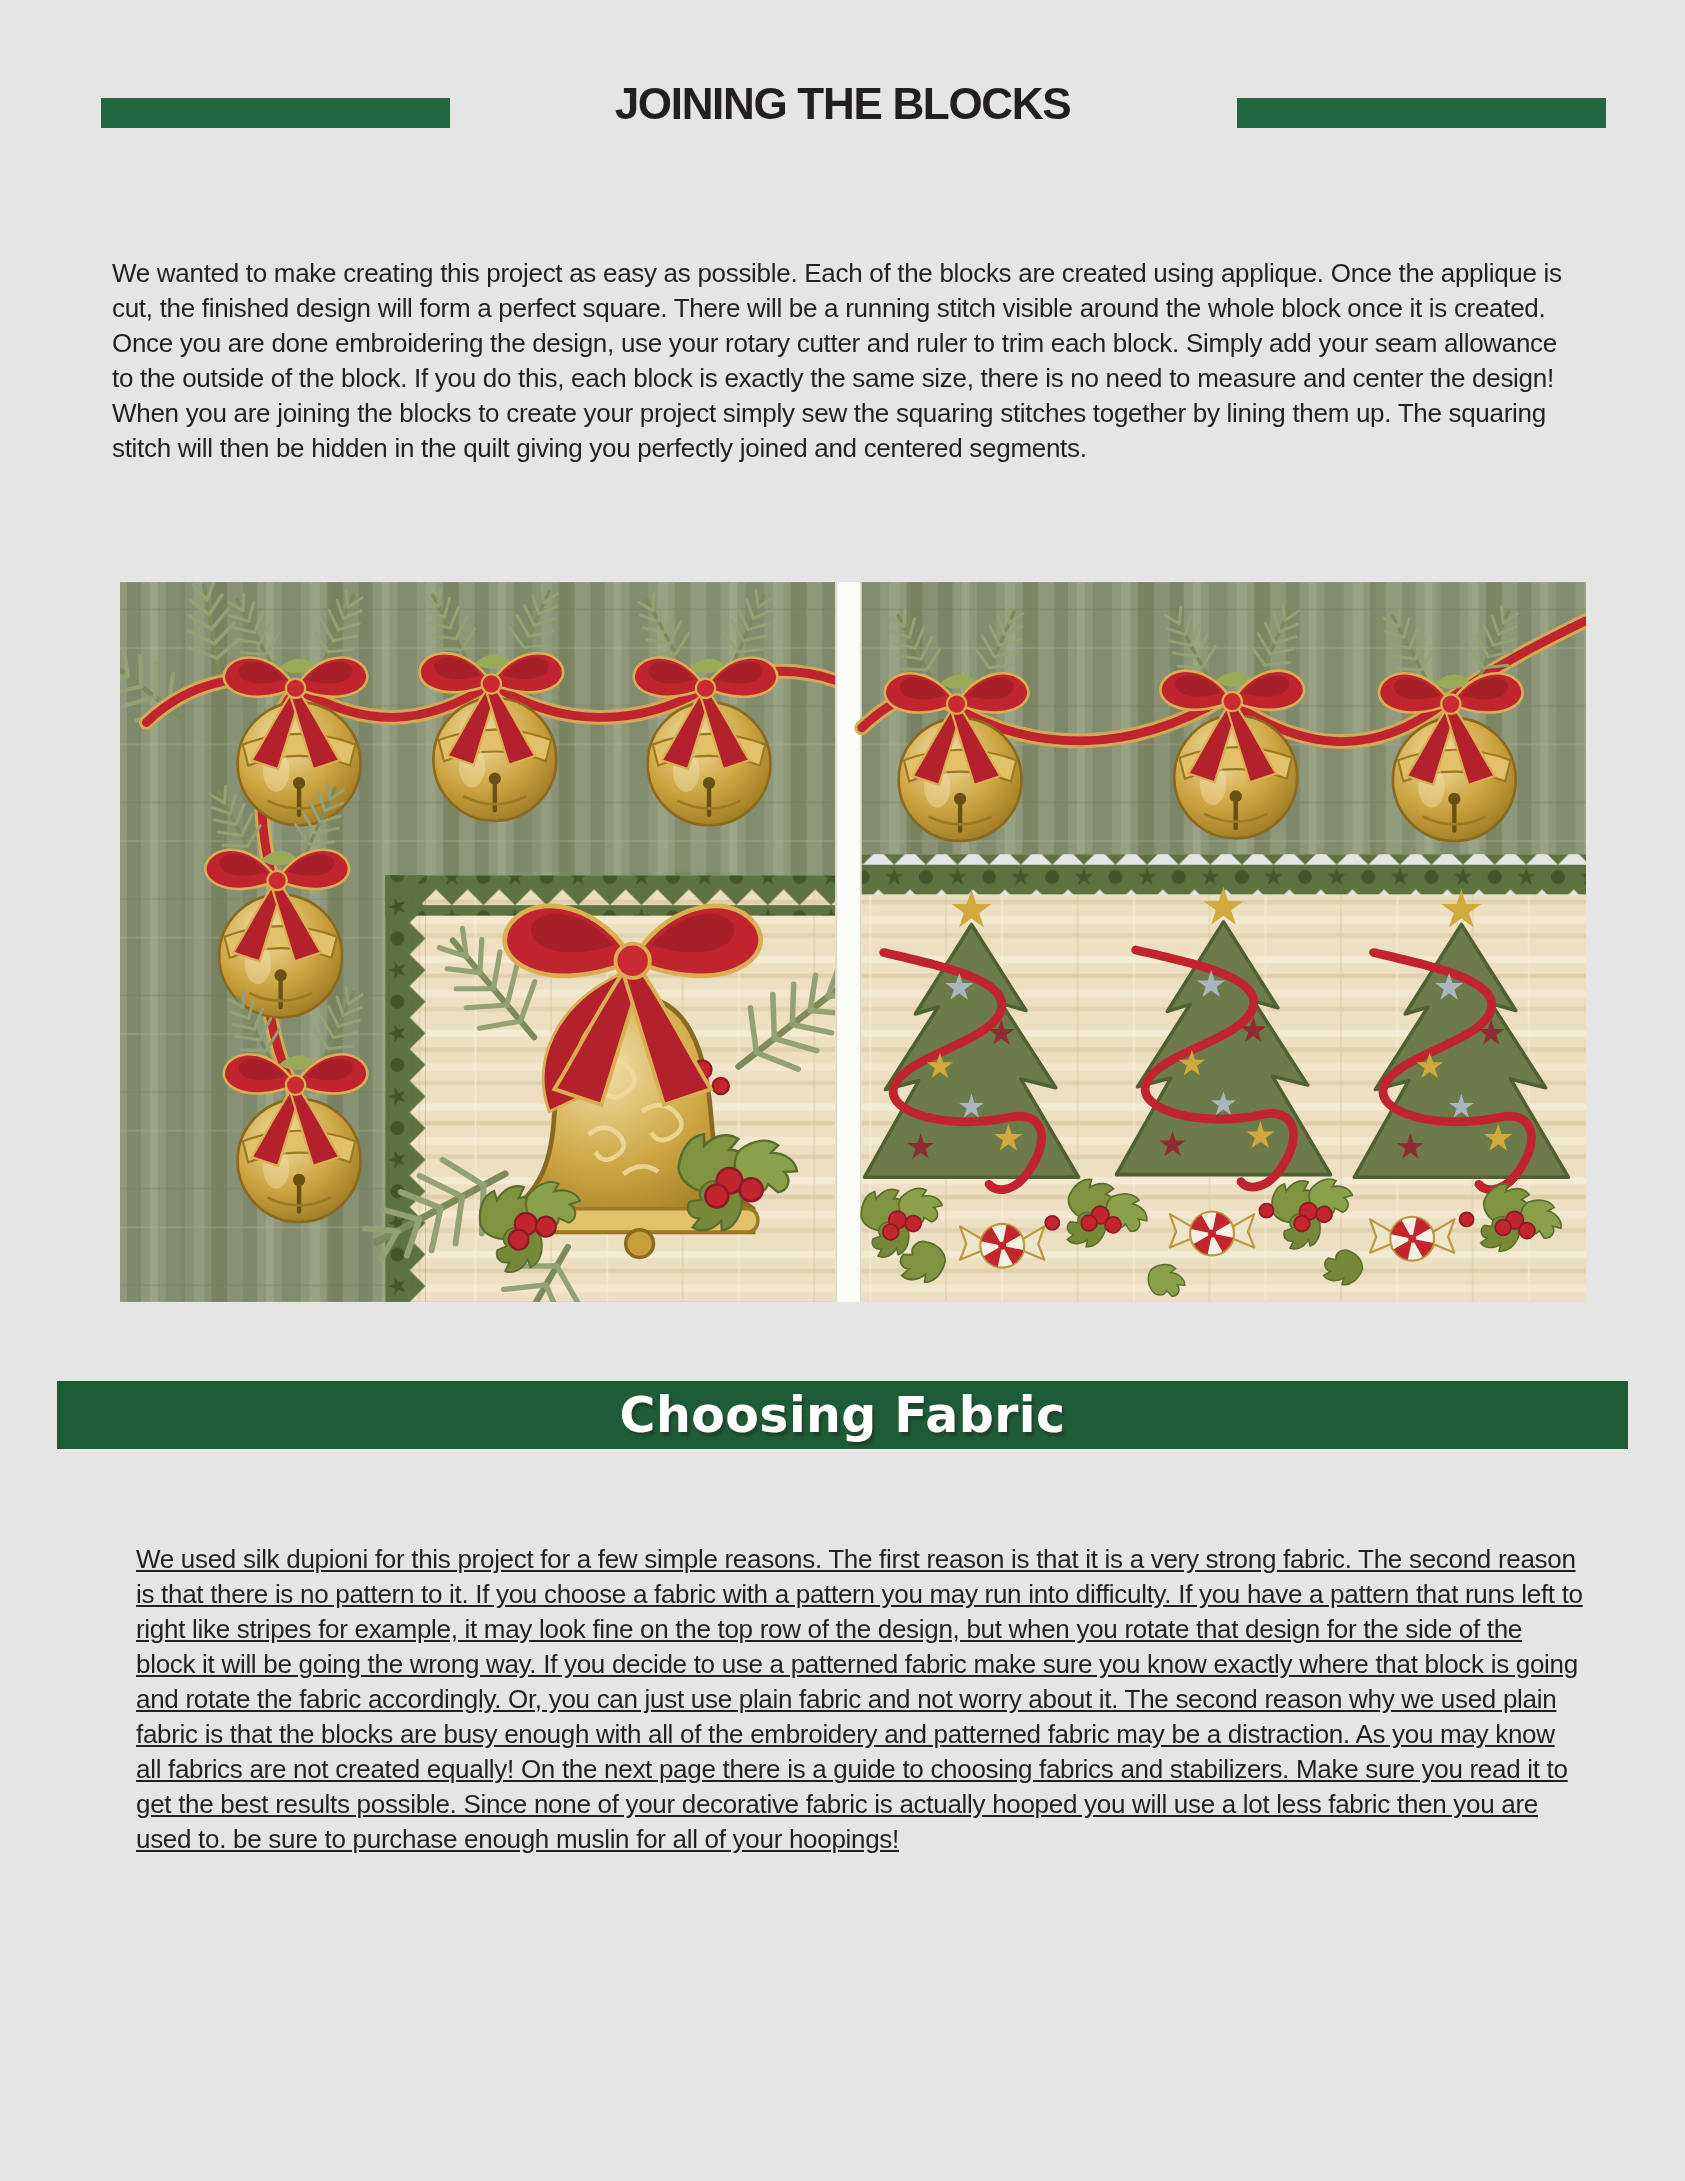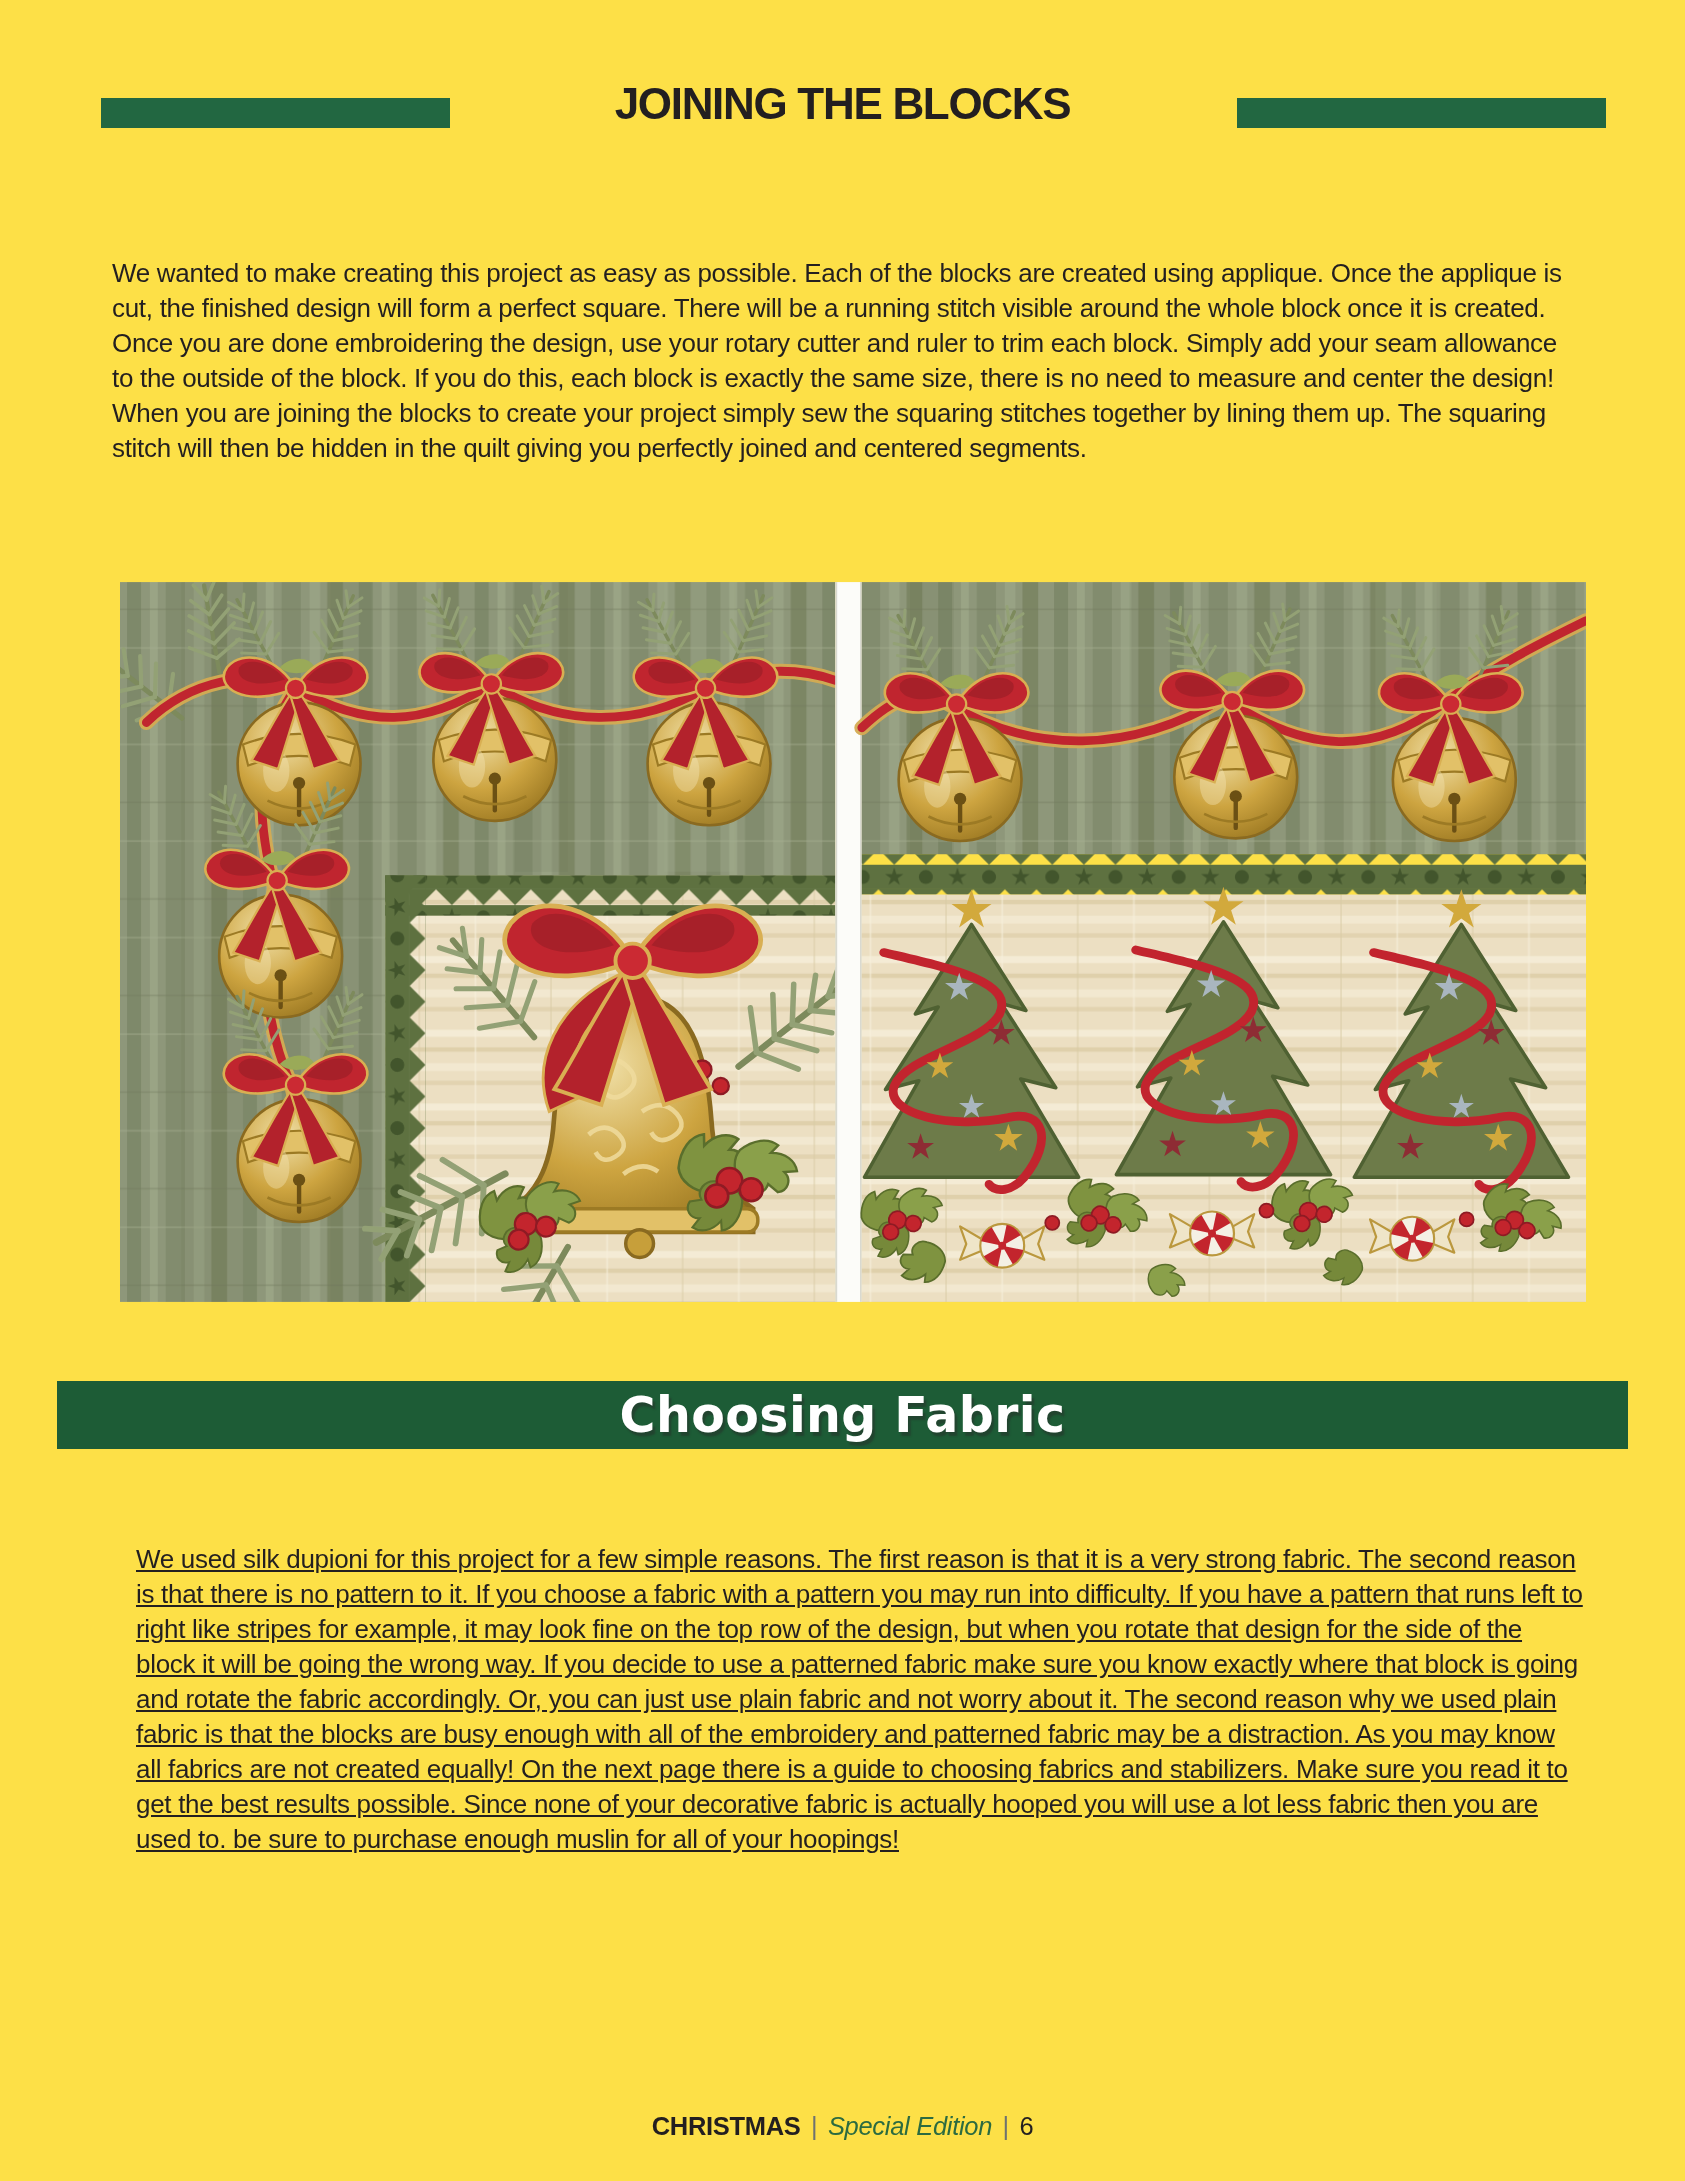--- a/index.html
+++ b/index.html
@@ -1,16 +1,16 @@
 <!DOCTYPE html>
 <html style="font-size:14px"><head>
 <meta charset="utf-8">
 <style>
   html,body{margin:0;padding:0;background:#ffffff;}
-  .page{position:relative;width:1685px;height:2181px;background:#fde047;overflow:hidden;
+  .page{position:relative;width:1685px;height:2181px;background:#e5e5e5;overflow:hidden;
         font-family:"Liberation Sans",sans-serif;color:#231f20;}
   .rule{position:absolute;height:30px;background:#226741;}
   .rule.left{left:101px;top:98px;width:349px;}
   .rule.right{left:1237px;top:98px;width:369px;}
   h1.page-title{position:absolute;left:0;right:0;top:79px;margin:0;text-align:center;
         font-size:44px;font-weight:bold;letter-spacing:-1.3px;color:#231f20;}
   .body-text{position:absolute;margin:0;font-size:26px;line-height:35px;letter-spacing:-0.3px;
         color:#231f20;text-align:left;}
   .intro{left:112px;top:256px;width:1455px;}
   .fabric{left:136px;top:1542px;width:1450px;text-decoration:underline;}
@@ -255,18 +255,15 @@
       </g>
     </svg>
   </figure>
 
   <div class="banner">
     <span>Choosing Fabric</span>
   </div>
 
   <p class="body-text fabric">We used silk dupioni for this project for a few simple reasons. The first reason is that it is a very strong fabric. The second reason is that there is no pattern to it. If you choose a fabric with a pattern you may run into difficulty. If you have a pattern that runs left to right like stripes for example, it may look fine on the top row of the design, but when you rotate that design for the side of the block it will be going the wrong way. If you decide to use a patterned fabric make sure you know exactly where that block is going and rotate the fabric accordingly. Or, you can just use plain fabric and not worry about it. The second reason why we used plain fabric is that the blocks are busy enough with all of the embroidery and patterned fabric may be a distraction. As you may know all fabrics are not created equally! On the next page there is a guide to choosing fabrics and stabilizers. Make sure you read it to get the best results possible. Since none of your decorative fabric is actually hooped you will use a lot less fabric then you are used to. be sure to purchase enough muslin for all of your hoopings!</p>
 
-  <footer class="page-footer">
-    <span class="mag">CHRISTMAS</span><span class="sep">|</span><span class="ed">Special Edition</span><span class="sep">|</span><span class="pg">6</span>
-  </footer>
 
 </div>
 
 
 </body></html>

